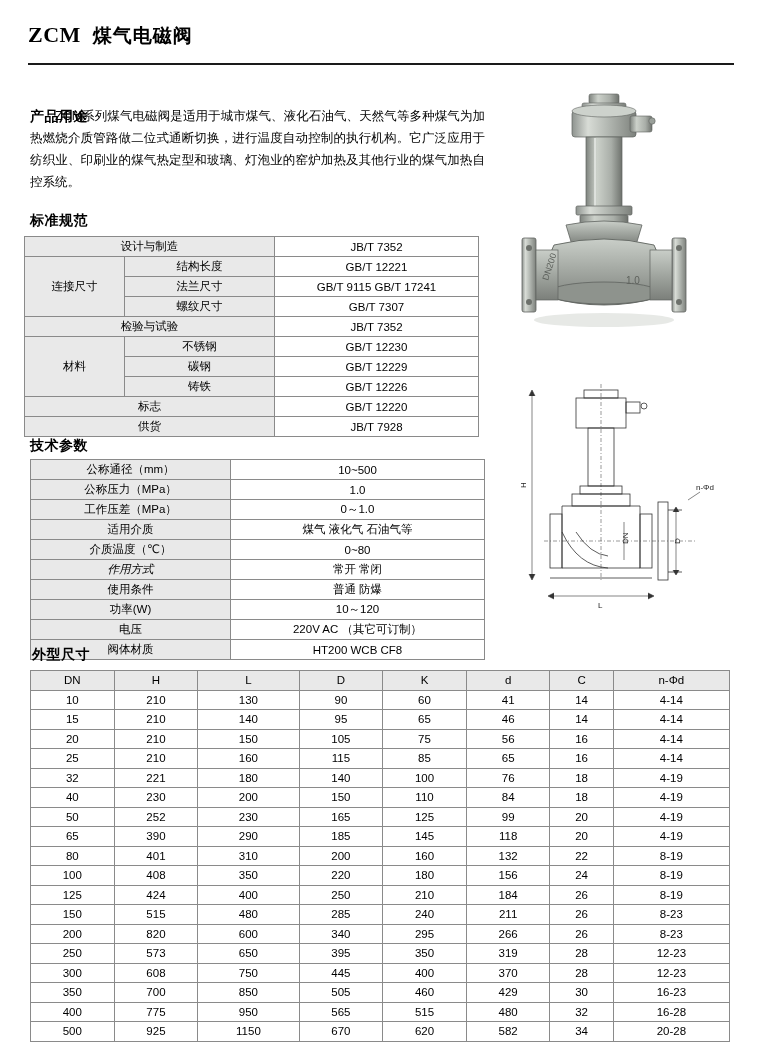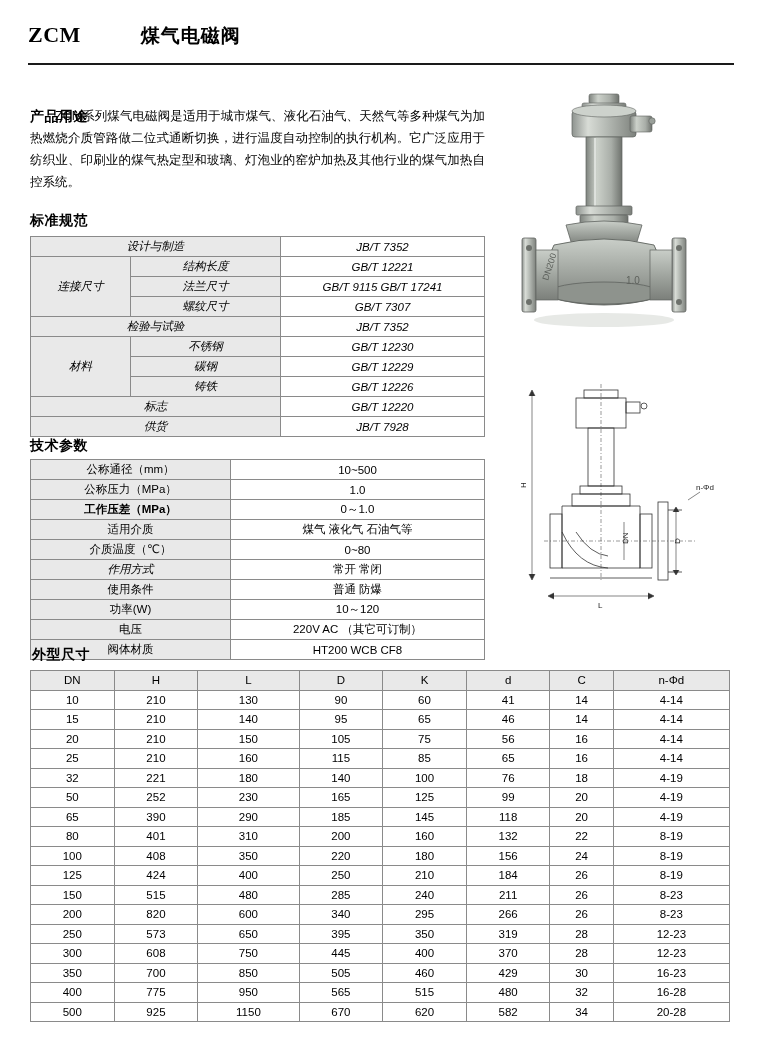--- a/index.html
+++ b/index.html
@@ -38,21 +38,20 @@
   .header .brand {
     font-size: 22px;
     font-weight: bold;
     letter-spacing: 0.5px;
     font-family: "Liberation Serif", serif;
   }
   .header .title {
     font-size: 19px;
     font-weight: bold;
     letter-spacing: 1px;
-    margin-left: 48px;
   }
 
   
   .sec-head {
     font-size: 14px;
     font-weight: bold;
     letter-spacing: 0.5px;
   }
 
   #sec-usage { position: absolute; left: 30px; top: 84px; margin-top: 24px; }
@@ -61,21 +60,21 @@
     left: 30px;
     top: 106px;
     width: 455px;
     font-size: 12.5px;
     line-height: 1.75;
     text-indent: 2em;
     text-align: justify;
   }
 
   #sec-standard { position: absolute; left: 30px; top: 212px; }
-  #tbl-standard { position: absolute; left: 30px; top: 236px; width: 455px; font-style: italic; }
+  #tbl-standard { position: absolute; left: 24px; top: 236px; width: 455px; }
 
   #sec-tech { position: absolute; left: 30px; top: 437px; }
   #tbl-tech { position: absolute; left: 30px; top: 459px; width: 455px; border-radius: 15px; }
 
   #sec-dim { position: absolute; left: 32px; top: 646px; }
   #tbl-dim { position: absolute; left: 30px; top: 670px; width: 700px; }
 
   
   table {
     border-collapse: collapse;
@@ -182,21 +181,21 @@
       <tbody id="tech-body">
           <tr>
             <td class="shade" style="width: 200px;">公称通径（mm）</td>
             <td class="white">10~500</td>
           </tr>
           <tr>
             <td class="shade" style="width: 200px;">公称压力（MPa）</td>
             <td class="white">1.0</td>
           </tr>
           <tr>
-            <td class="shade" style="width: 200px; font-weight: bold;">工作压差（MPa）</td>
+            <td class="shade" style="width: 200px;">工作压差（MPa）</td>
             <td class="white">0～1.0</td>
           </tr>
           <tr>
             <td class="shade" style="width: 200px;">适用介质</td>
             <td class="white">煤气  液化气  石油气等</td>
           </tr>
           <tr>
             <td class="shade" style="width: 200px;">介质温度（℃）</td>
             <td class="white">0~80</td>
           </tr>
@@ -280,20 +279,30 @@
             <td class="white">16</td>
             <td class="white">4-14</td>
           </tr>
           <tr>
             <td class="white">32</td>
             <td class="white">221</td>
             <td class="white">180</td>
             <td class="white">140</td>
             <td class="white">100</td>
             <td class="white">76</td>
+            <td class="white">18</td>
+            <td class="white">4-19</td>
+          </tr>
+          <tr>
+            <td class="white">40</td>
+            <td class="white">230</td>
+            <td class="white">200</td>
+            <td class="white">150</td>
+            <td class="white">110</td>
+            <td class="white">84</td>
             <td class="white">18</td>
             <td class="white">4-19</td>
           </tr>
           <tr>
             <td class="white">50</td>
             <td class="white">252</td>
             <td class="white">230</td>
             <td class="white">165</td>
             <td class="white">125</td>
             <td class="white">99</td>

